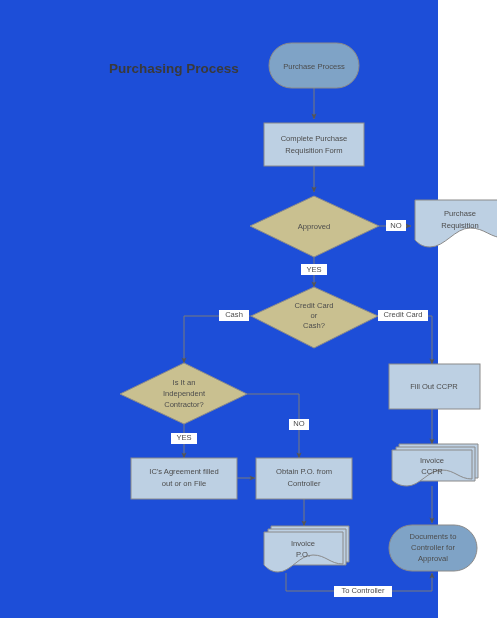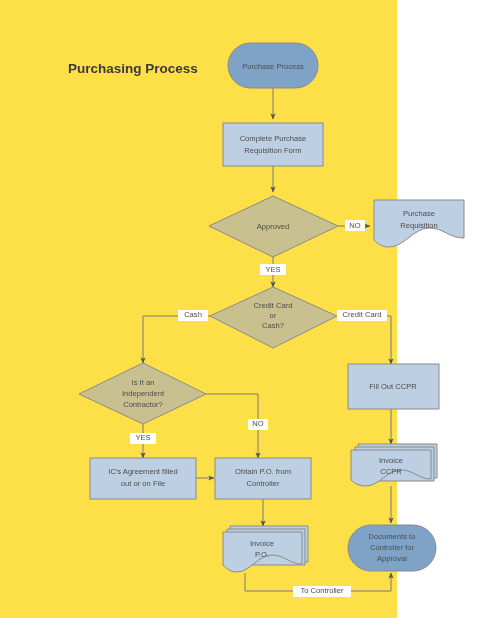--- a/index.html
+++ b/index.html
@@ -10,21 +10,22 @@
   body {
     width: 497px;
     height: 618px;
     font-family: "Liberation Sans", sans-serif;
     overflow: hidden;
   }
   #flowchart-root {
     position: relative;
     width: 397px;
     height: 618px;
-    background: #fde047;
+    background: #1d4ed8;
+    padding-left: 41px;
   }
   svg.chart-canvas {
     display: block;
     width: 497px;
     height: 618px;
   }
   .diagram-title {
     font-family: "Liberation Sans", sans-serif;
     font-size: 13.5px;
     font-weight: bold;

